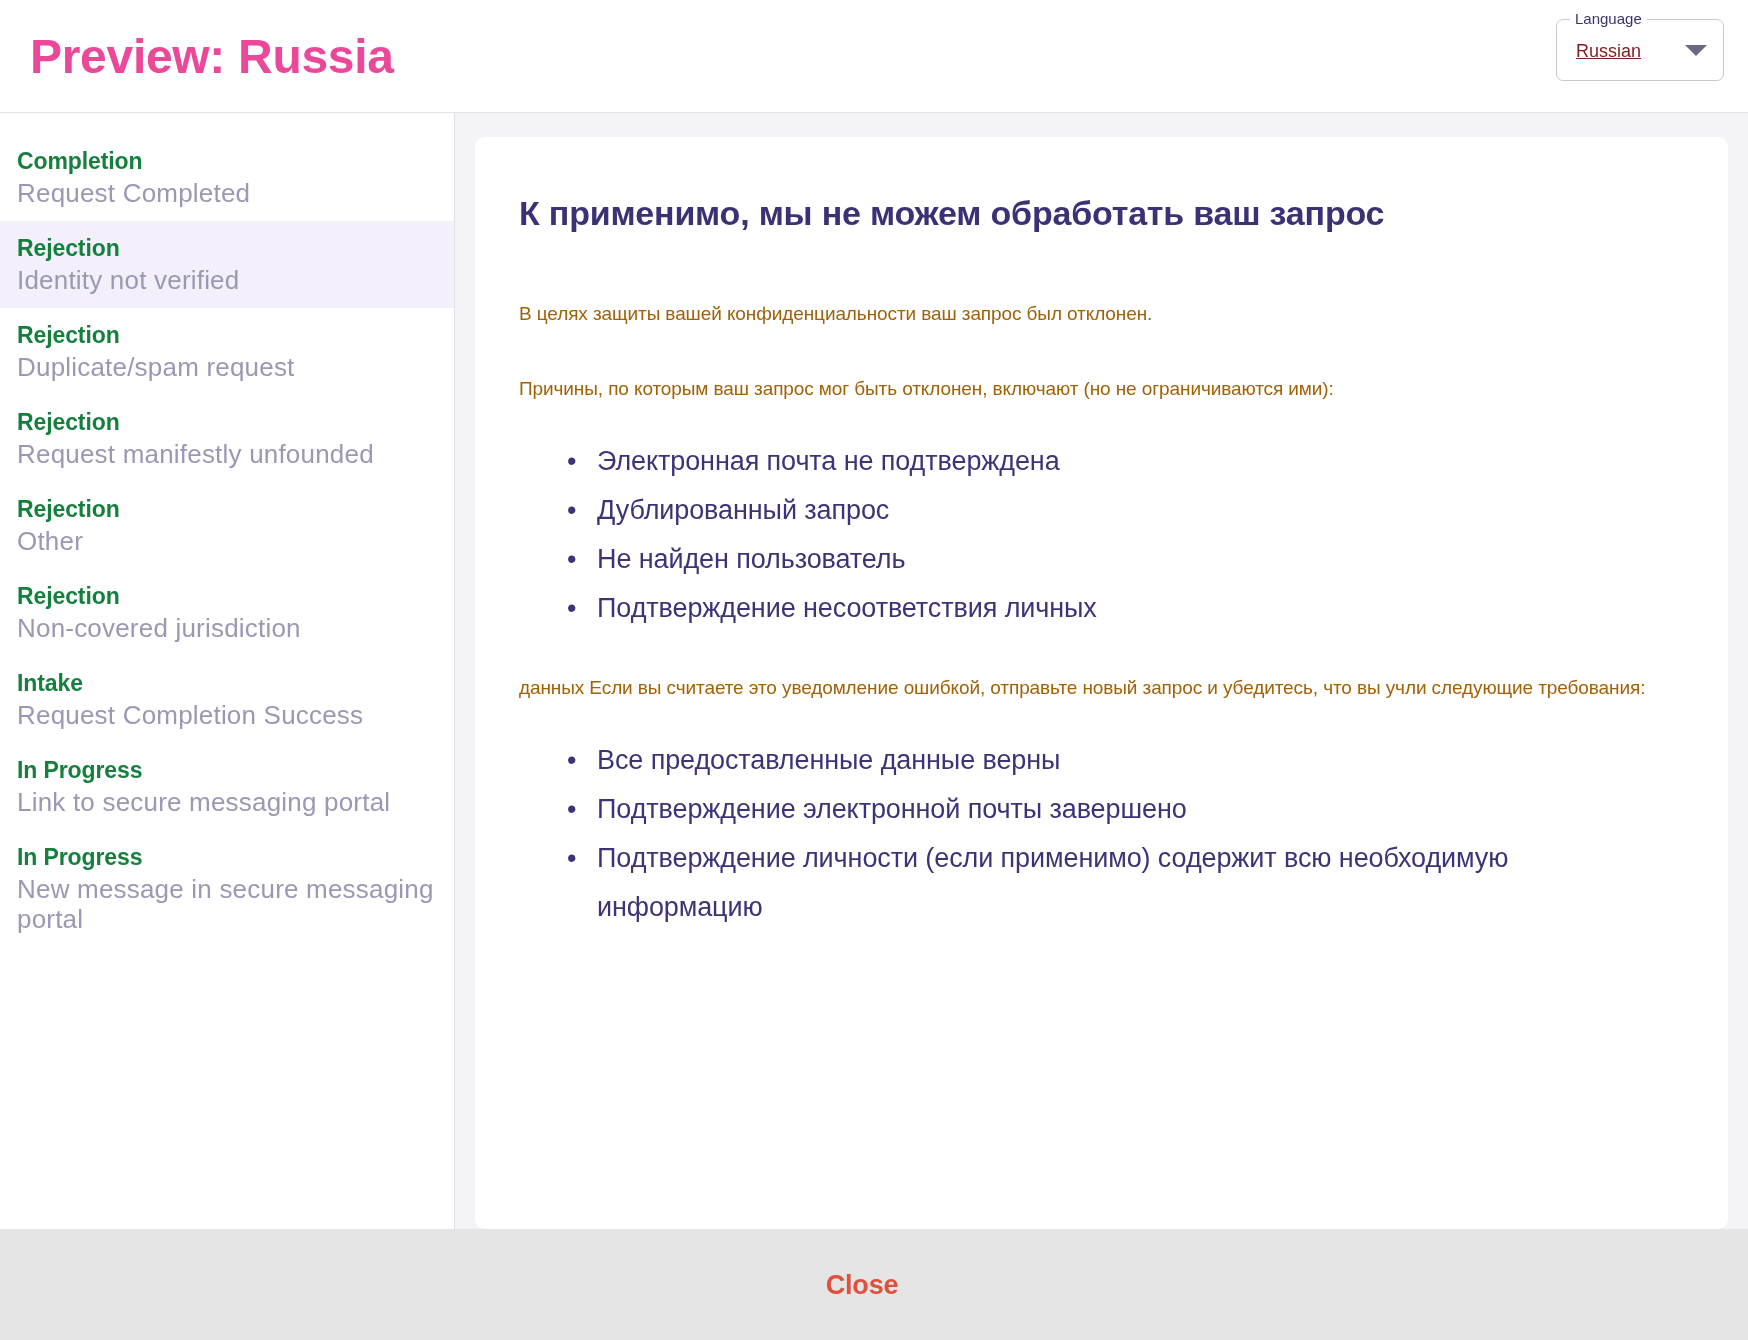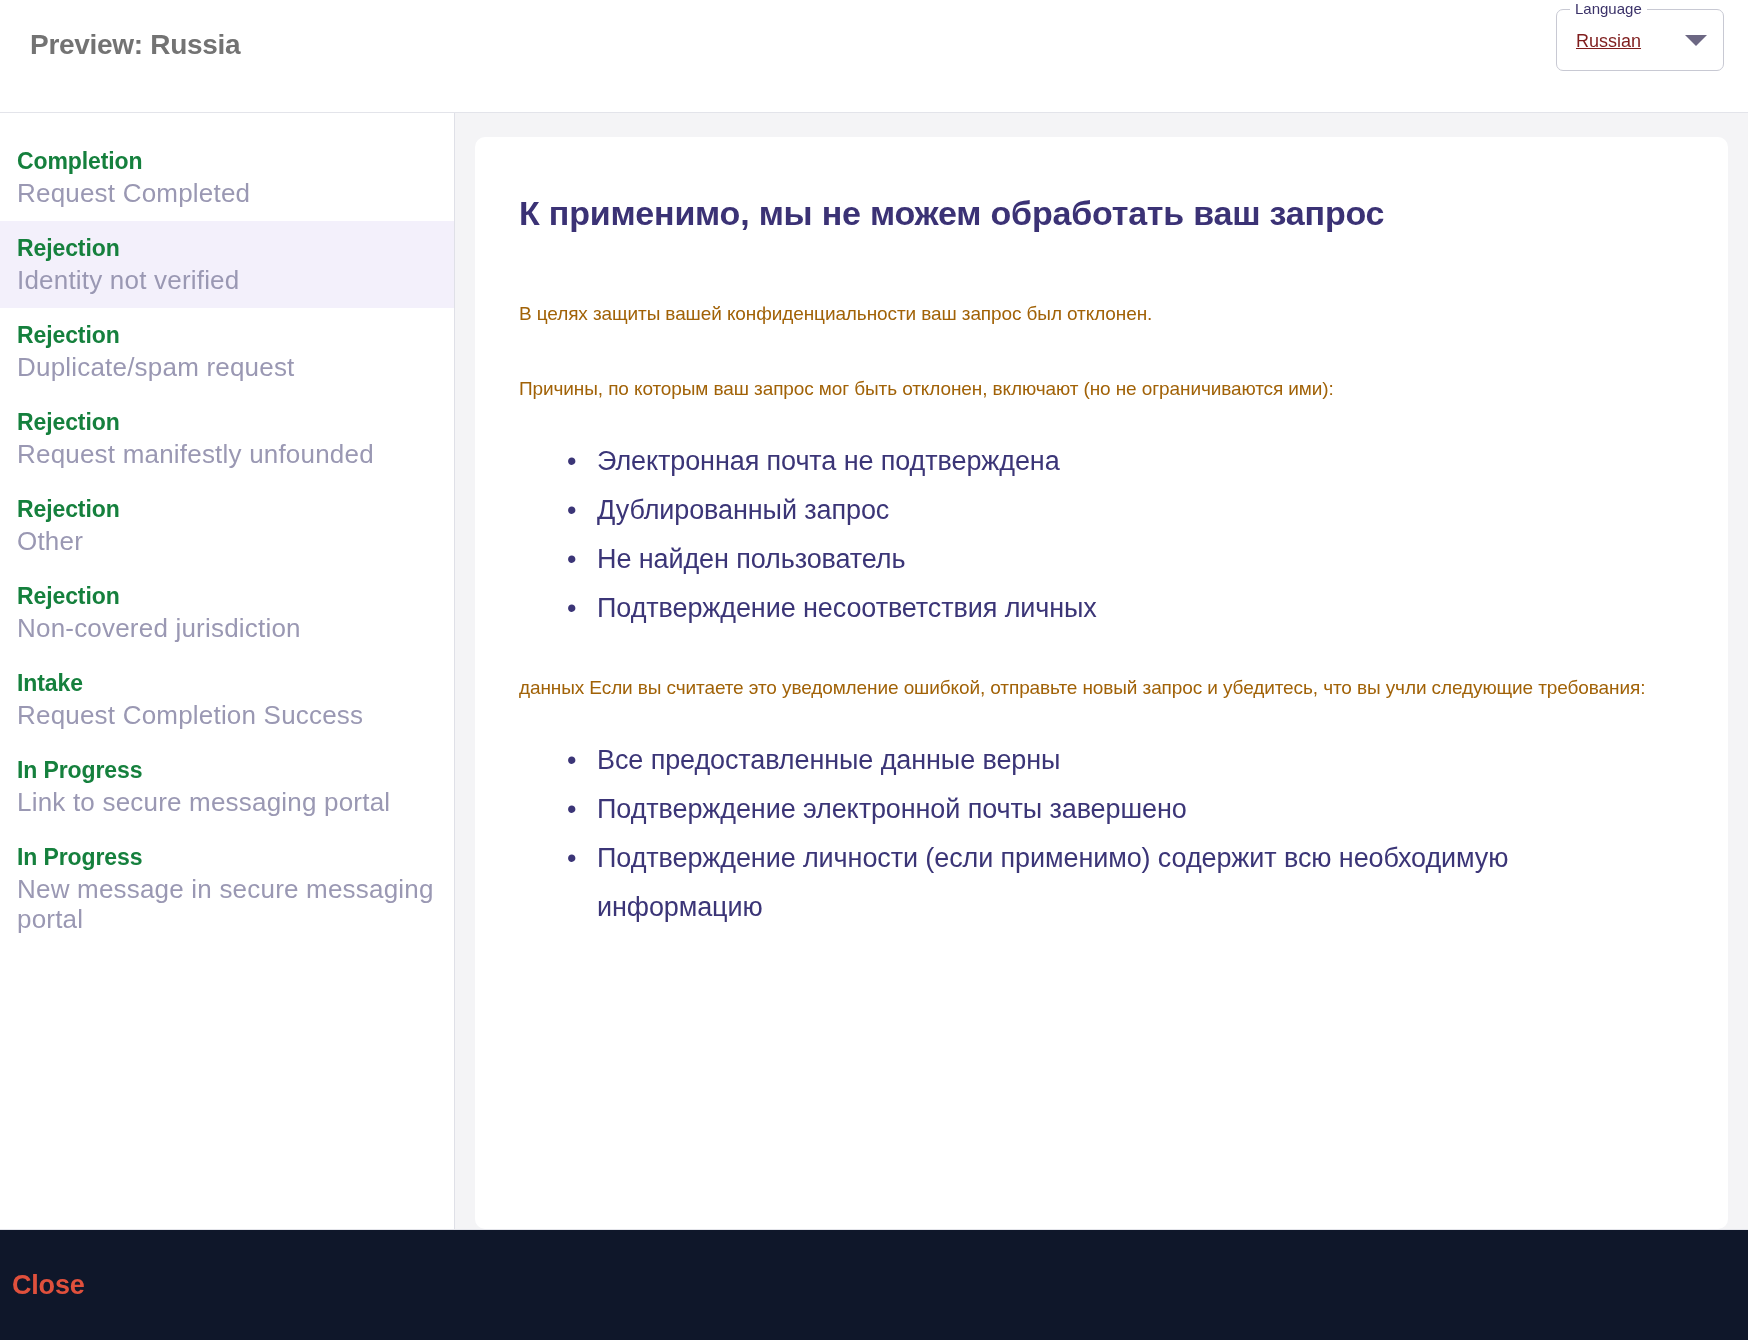--- a/index.html
+++ b/index.html
@@ -25,32 +25,32 @@
     height: 113px;
     flex: 0 0 113px;
     position: relative;
     border-bottom: 1px solid #e3e4ea;
     background: #ffffff;
   }
   .dialog-title {
     position: absolute;
     left: 30px;
     top: 29px;
-    font-size: 28px;
+    font-size: 48px;
     font-weight: bold;
     letter-spacing: -0.3px;
-    color: #737373;
+    color: #ec4899;
     white-space: nowrap;
   }
 
   
   .lang-field {
     position: absolute;
     right: 24px;
-    top: 9px;
+    top: 19px;
     width: 168px;
     height: 62px;
   }
   .lang-outline {
     position: absolute;
     inset: 0;
     border: 1px solid #c8c9d3;
     border-radius: 7px;
     background: transparent;
     pointer-events: none;
@@ -182,24 +182,24 @@
     top: 0;
     font-size: 27px;
     color: #3b3577;
     line-height: 49px;
   }
 
   
   .dialog-footer {
     height: 110px;
     flex: 0 0 110px;
-    background: #0f172a;
+    background: #e5e5e5;
     display: flex;
     align-items: center;
-    justify-content: flex-start;
+    justify-content: center;
     padding-right: 24px;
   }
   .close-button {
     background: none;
     border: none;
     font-family: "Liberation Sans", sans-serif;
     font-size: 27px;
     font-weight: bold;
     color: #e0503c;
     letter-spacing: -0.2px;

